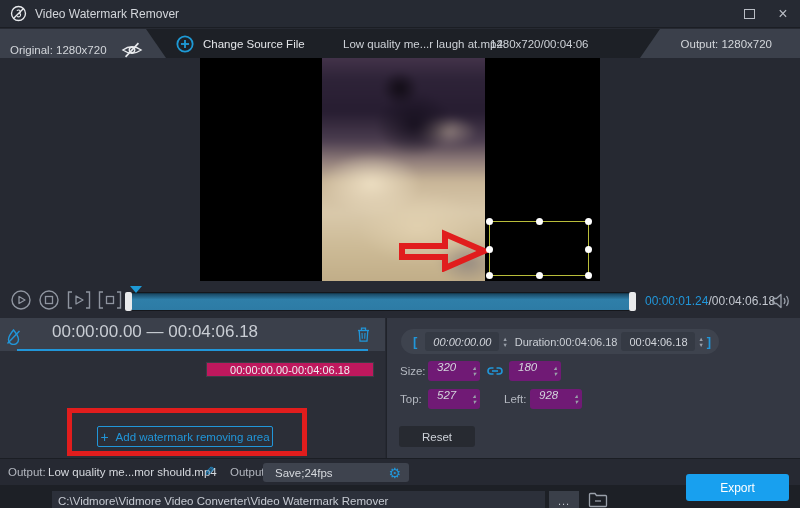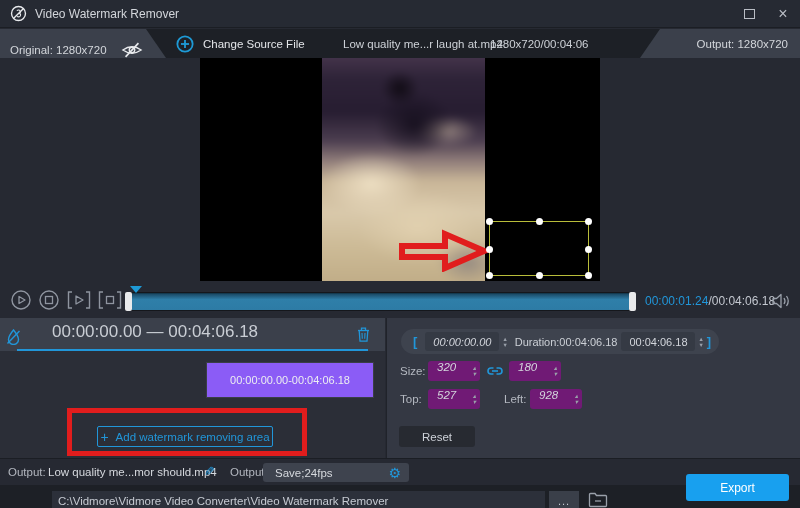--- a/index.html
+++ b/index.html
@@ -21,21 +21,21 @@
   
   .toolbar { position:absolute; left:0; top:29px; width:800px; height:29px; background:#1d2026; }
   .tab-left { position:absolute; left:0; top:0; width:166px; height:41px; background:#3b404b;
               clip-path:polygon(0 0, 146px 0, 166px 29px, 0 29px);
               display:flex; align-items:center; }
   .tab-left .lbl { margin-left:10px; font-size:11.5px; color:#d3d6db; }
   .tab-left .eye { margin-left:14px; width:22px; height:16px; cursor:pointer; }
   .tab-right { position:absolute; right:0; top:0; width:160px; height:29px; background:#3b404b;
                clip-path:polygon(20px 0, 160px 0, 160px 29px, 0 29px);
                display:flex; align-items:center; justify-content:flex-end; }
-  .tab-right .lbl { margin-right:12px; font-size:11.5px; color:#d3d6db;text-align:center; }
+  .tab-right .lbl { margin-right:28px; font-size:11.5px; color:#d3d6db;text-align:center; }
   .srcbtn { position:absolute; left:176px; top:0; height:29px; display:flex; align-items:center;
             cursor:pointer; }
   .srcbtn svg { width:18px; height:18px; }
   .srcbtn .lbl { margin-left:9px; font-size:11.5px; color:#e3e5e9; }
   .fname { position:absolute; left:343px; top:0; height:29px; display:flex; align-items:center;
            font-size:11.5px; color:#cdd1d7; }
   .finfo { position:absolute; left:490px; top:0; height:29px; display:flex; align-items:center;
            font-size:11.5px; color:#cdd1d7; }
 
   
@@ -77,21 +77,21 @@
   .timetext .tot { color:#c3c7cf; }
   .volbtn { position:absolute; left:771px; top:12px; width:20px; height:16px; cursor:pointer; }
 
   
   .leftpanel { position:absolute; left:0; top:318px; width:385px; height:140px; background:#2b2e37; }
   .segrow { position:absolute; left:0; top:0; width:385px; height:33px; background:#3b404b; cursor:pointer; }
   .segrow .wmicon { position:absolute; left:6px; top:11px; width:15px; height:16px; }
   .segrow .range { position:absolute; left:21px; top:4px; font-size:17px; color:#c9cdd4;padding-left:31px; }
   .segrow .trash { position:absolute; right:14px; top:8px; width:15px; height:17px; cursor:pointer; }
   .segrow .blueline { position:absolute; left:17px; right:17px; bottom:0; height:2px; background:#2196d9; }
-  .tooltip { position:absolute; left:206px; top:44px; width:168px; height:36px; background:#8b5cf6;
+  .tooltip { position:absolute; left:206px; top:44px; width:168px; height:15px; background:#be185d;
              border:1px solid #3a3e46; display:flex; align-items:center; justify-content:center;
              font-size:11px; color:#eceef1; white-space:nowrap; }
   .addbtn { position:absolute; left:97px; top:108px; width:176px; height:21px; background:transparent;
             border:1px solid #2196d9; border-radius:2px; color:#2196d9; font-size:11.5px;
             display:flex; align-items:center; justify-content:center; cursor:pointer;
             font-family:"Liberation Sans", sans-serif; }
   .addbtn .plus { font-size:14px; margin-right:7px; line-height:1; }
 
   
   .rightpanel { position:absolute; left:386px; top:318px; width:414px; height:140px; background:#343843;

